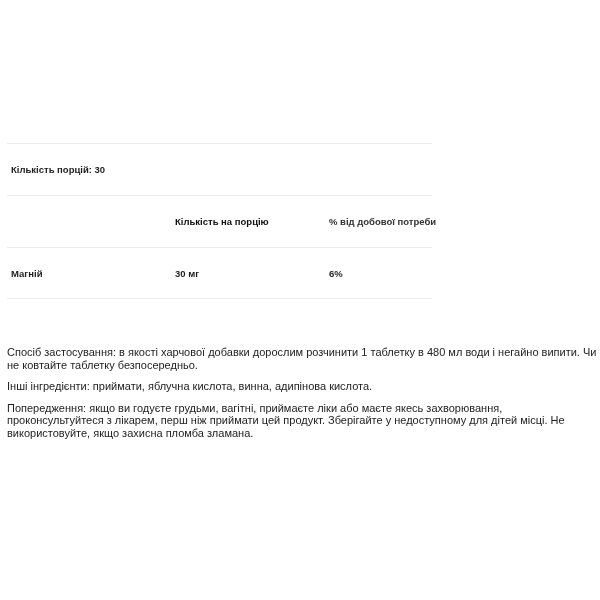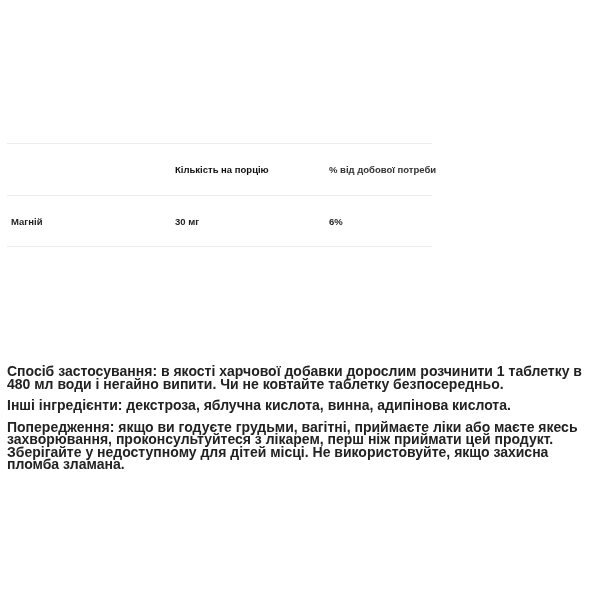--- a/index.html
+++ b/index.html
@@ -41,53 +41,56 @@
       white-space: nowrap;
     }
     .cell.c1 { left: 4px; }
     .cell.c2 { left: 168px; }
     .cell.c3 { left: 286px; margin-left: 36px; }
     .cell.header-strong { font-weight: bold; color: #111; }
     .cell.header-light { font-weight: bold; color: #333; }
     .notes {
       position: absolute;
       left: 7px;
-      top: 365px;
+      top: 346px;
       width: 590px;
-      font-size: 14px;
-      font-weight: bold;
+      font-size: 11px;
+      font-weight: normal;
       line-height: 12.5px;
       color: #222;
     }
     .note {
       margin: 0 0 9px 0;
     }
   </style>
 </head>
 <body>
 
 <div class="page">
 
   <div class="facts-table">
 
 
+    <div class="row">
+      <span class="cell c1">Кількість порцій: 30</span>
+    </div>
 
     <div class="row">
       <span class="cell c1"></span>
       <span class="cell c2 header-strong">Кількість на порцію</span>
       <span class="cell c3 header-light">% від добової потреби</span>
     </div>
 
     <div class="row last">
       <span class="cell c1">Магній</span>
       <span class="cell c2">30 мг</span>
       <span class="cell c3">6%</span>
     </div>
 
   </div>
 
   <div class="notes">
     <p class="note">Спосіб застосування: в якості харчової добавки дорослим розчинити 1 таблетку в 480 мл води і негайно випити. Чи не ковтайте таблетку безпосередньо.</p>
-    <p class="note">Інші інгредієнти: декстроза, яблучна кислота, винна, адипінова кислота.</p>
+    <p class="note">Інші інгредієнти: приймати, яблучна кислота, винна, адипінова кислота.</p>
     <p class="note">Попередження: якщо ви годуєте грудьми, вагітні, приймаєте ліки або маєте якесь захворювання, проконсультуйтеся з лікарем, перш ніж приймати цей продукт. Зберігайте у недоступному для дітей місці. Не використовуйте, якщо захисна пломба зламана.</p>
   </div>
 
 </div>
 
 </body></html>

